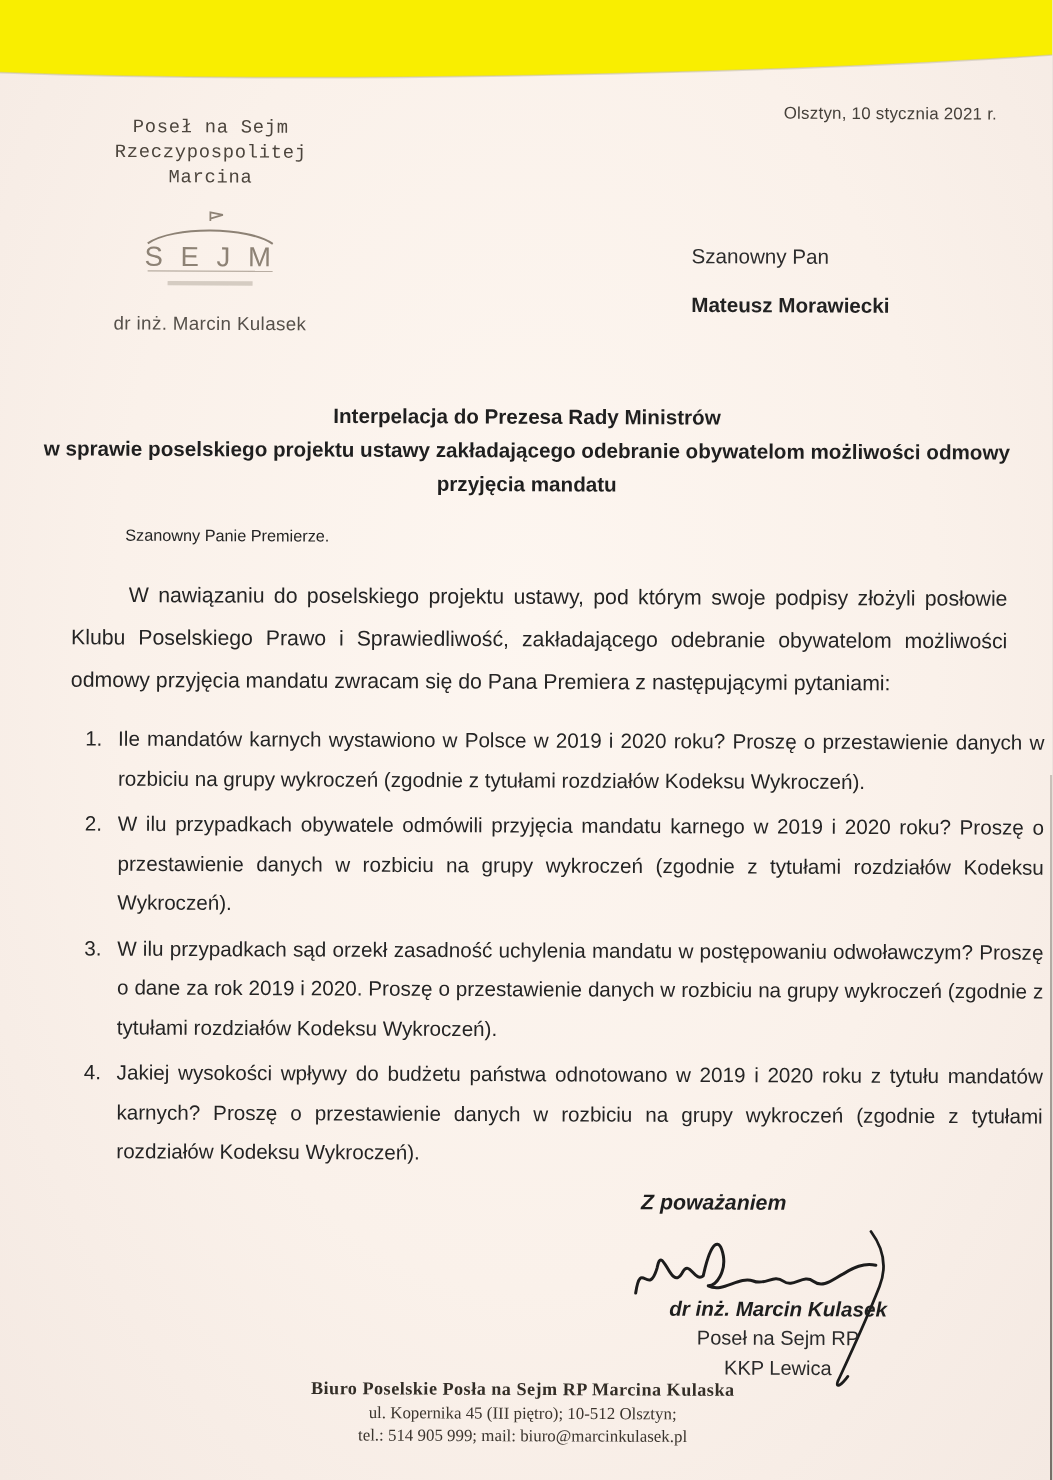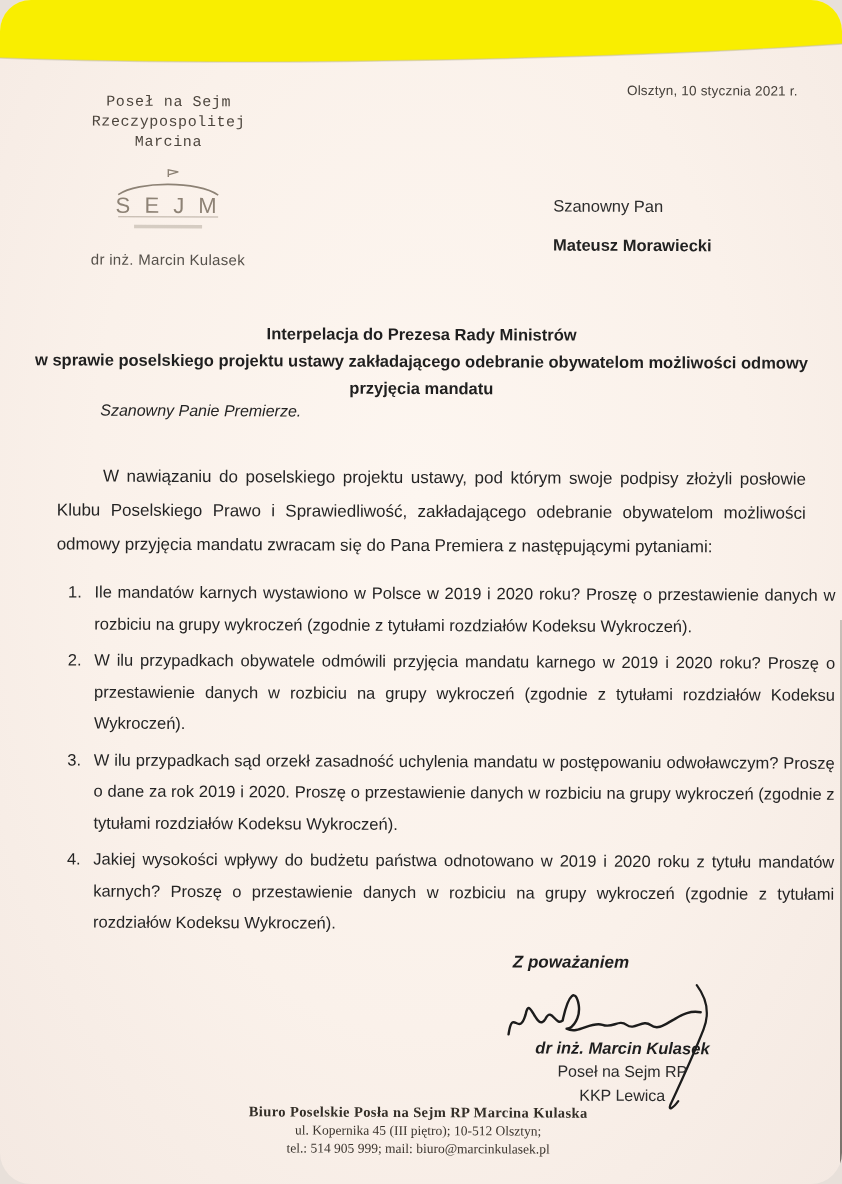--- a/index.html
+++ b/index.html
@@ -7,21 +7,20 @@
   body{
     width:842px;height:1184px;overflow:hidden;
     background:#e8e0da;
     font-family:"Liberation Sans","DejaVu Sans",sans-serif;
   }
   .page{
     position:relative;width:842px;height:1184px;overflow:hidden;
     background:
       radial-gradient(ellipse at 50% 42%, #fdf6f0 0%, #faf1ea 55%, #f4e9e2 100%);
     color:#262626;
-    border-radius:31px;
   }
   .band-top{position:absolute;top:0;left:0;width:842px;height:72px;display:block;}
   .edge-artifact{
     position:absolute;right:0;top:620px;bottom:0;width:2px;
     background:linear-gradient(#b9b2aa, #4b463f);opacity:.75;
   }
   .content{
     position:absolute;inset:0;
     transform:rotate(.25deg);transform-origin:50% 40%;
   }
@@ -44,22 +43,22 @@
     position:absolute;top:186px;left:520px;
     font-size:16.5px;line-height:39px;color:#2c2c2c;margin-left:32px;
   }
   .addressee .strong{font-weight:bold;color:#222;}
   .title-block{
     position:absolute;top:321px;left:0;width:842px;text-align:center;
     font-weight:bold;font-size:16.5px;line-height:27px;color:#1f1f1f;
   }
   .title-block div{white-space:nowrap;}
   .salutation{
-    position:absolute;top:403px;left:100px;
-    font-style:italic;font-size:16px;color:#242424;
+    position:absolute;top:422px;left:100px;
+    font-size:13px;color:#242424;
   }
   .intro{
     position:absolute;top:461px;left:57px;width:749px;margin:0;
     font-size:17px;line-height:34px;text-align:justify;text-indent:46px;
     color:#242424;
   }
   ol.questions{
     position:absolute;top:578px;left:57px;width:749px;margin:0;
     padding:0 0 0 30px;
     font-size:16.5px;line-height:31.5px;color:#242424;

